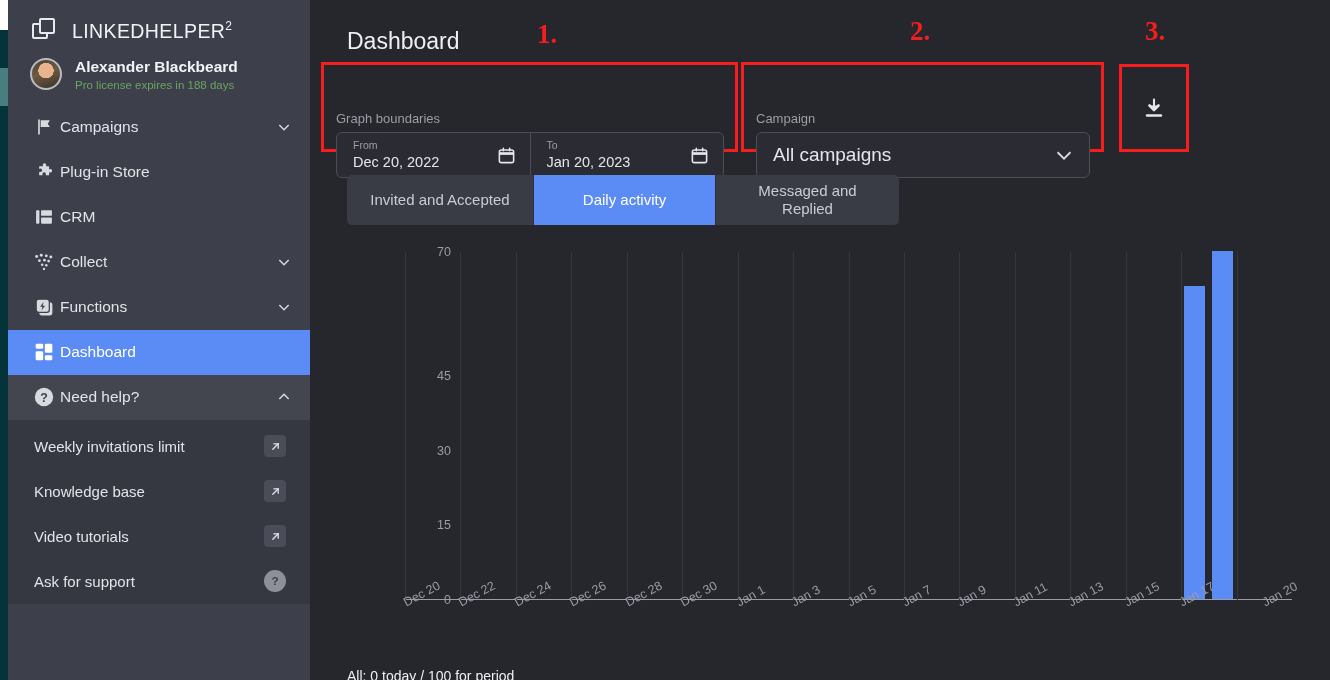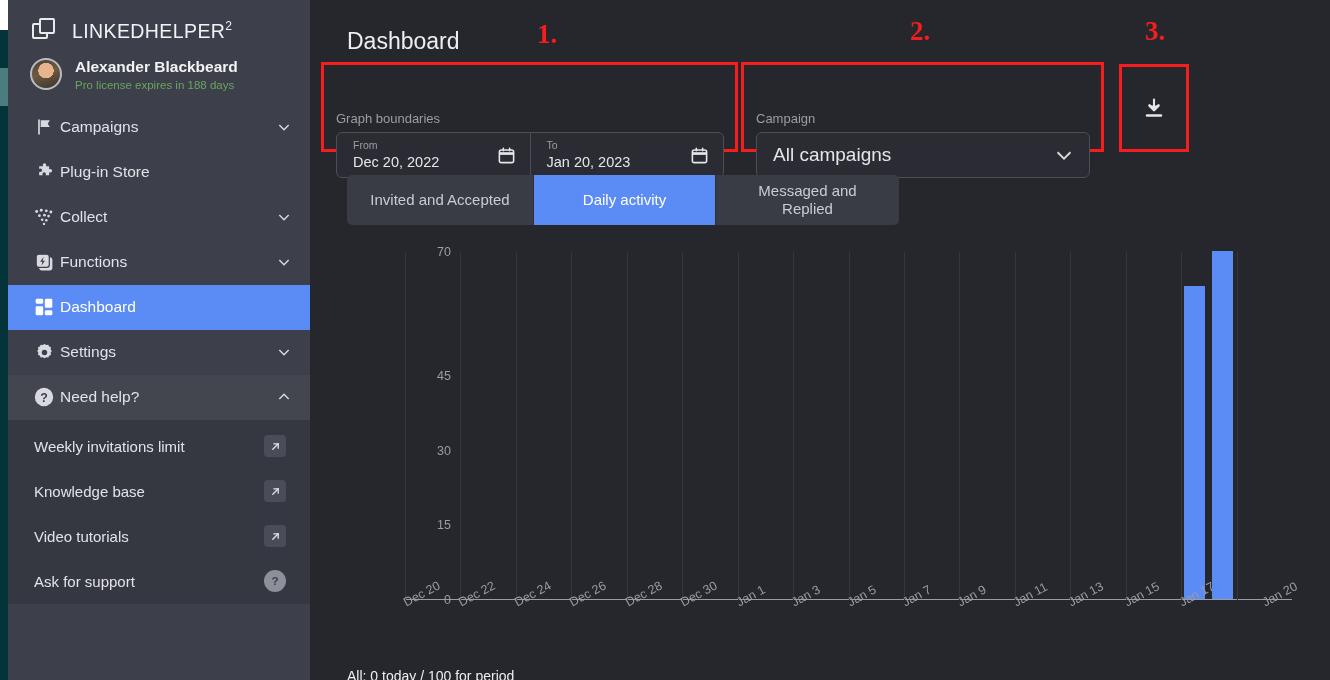--- a/index.html
+++ b/index.html
@@ -154,20 +154,30 @@
 
     <div class="nav-item">
       <span class="ic">
         <svg width="21" height="21" viewBox="0 0 24 24" fill="#d8dae0">
             <path d="M10 3.5a2 2 0 0 1 4 0c0 .6-.3 1-.3 1.3h3.6v3.4c.3 0 .8-.3 1.4-.3a2 2 0 0 1 0 4c-.6 0-1.1-.3-1.4-.3v3.4h-4c0-.4.3-.8.3-1.4a2 2 0 0 0-4 0c0 .6.3 1 .3 1.4h-4V11c.3 0 .8.3 1.4.3a2 2 0 0 0 0-4c-.6 0-1.1.3-1.4.3V4.8h4.4c0-.3-.3-.7-.3-1.3z"></path>
           </svg>
       </span>
       <span class="lbl">Plug-in Store</span>
     </div>
 
+    <div class="nav-item">
+      <span class="ic">
+        <svg width="20" height="20" viewBox="0 0 24 24" fill="#d8dae0">
+            <rect x="2.5" y="4" width="4" height="16" rx="1"></rect>
+            <rect x="8.5" y="4" width="13" height="6.5" rx="1"></rect>
+            <rect x="8.5" y="12.5" width="13" height="7.5" rx="1"></rect>
+          </svg>
+      </span>
+      <span class="lbl">CRM</span>
+    </div>
 
     <div class="nav-item">
       <span class="ic">
         <svg width="22" height="22" viewBox="0 0 24 24" fill="#d8dae0">
             <circle cx="4" cy="6" r="1.6"></circle>
             <circle cx="9" cy="4.6" r="1.6"></circle>
             <circle cx="14.5" cy="5.3" r="1.6"></circle>
             <circle cx="19.5" cy="6.5" r="1.6"></circle>
             <circle cx="7" cy="10.5" r="1.5"></circle>
             <circle cx="12.5" cy="10" r="1.5"></circle>
@@ -202,32 +212,20 @@
         <svg width="20" height="20" viewBox="0 0 24 24" fill="#ffffff">
             <rect x="2" y="2" width="9" height="6" rx="1.6"></rect>
             <rect x="2" y="11" width="9" height="11" rx="1.6"></rect>
             <rect x="13" y="2" width="9" height="11" rx="1.6"></rect>
             <rect x="13" y="16" width="9" height="6" rx="1.6"></rect>
           </svg>
       </span>
       <span class="lbl">Dashboard</span>
     </div>
 
-    <div class="nav-item">
-      <span class="ic">
-        <svg width="21" height="21" viewBox="0 0 24 24" fill="#d8dae0">
-            <path d="M12 2.2l2 1.3 2.3-.5 1 2.1 2.2 1-.5 2.3 1.3 2-1.3 2 .5 2.3-2.2 1-1 2.1-2.3-.5-2 1.3-2-1.3-2.3.5-1-2.1-2.2-1 .5-2.3-1.3-2 1.3-2-.5-2.3 2.2-1 1-2.1 2.3.5z"></path>
-            <circle cx="12" cy="12" r="3.1" fill="#3d3f4a"></circle>
-          </svg>
-      </span>
-      <span class="lbl">Settings</span>
-      <svg class="chev" viewBox="0 0 24 24" fill="none" stroke="#d8dae0" stroke-width="2.2">
-          <path d="M5 9l7 7 7-7"></path>
-        </svg>
-    </div>
 
     <div class="nav-item" style="background:#43454f;">
       <span class="ic">
         <svg width="22" height="22" viewBox="0 0 24 24">
             <circle cx="12" cy="12" r="10" fill="#d8dae0"></circle>
             <text x="12" y="17" font-size="13.5" font-family="Liberation Sans, sans-serif" font-weight="700" text-anchor="middle" fill="#3d3f4a">?</text>
           </svg>
       </span>
       <span class="lbl">Need help?</span>
       <svg class="chev" viewBox="0 0 24 24" fill="none" stroke="#d8dae0" stroke-width="2.2">

